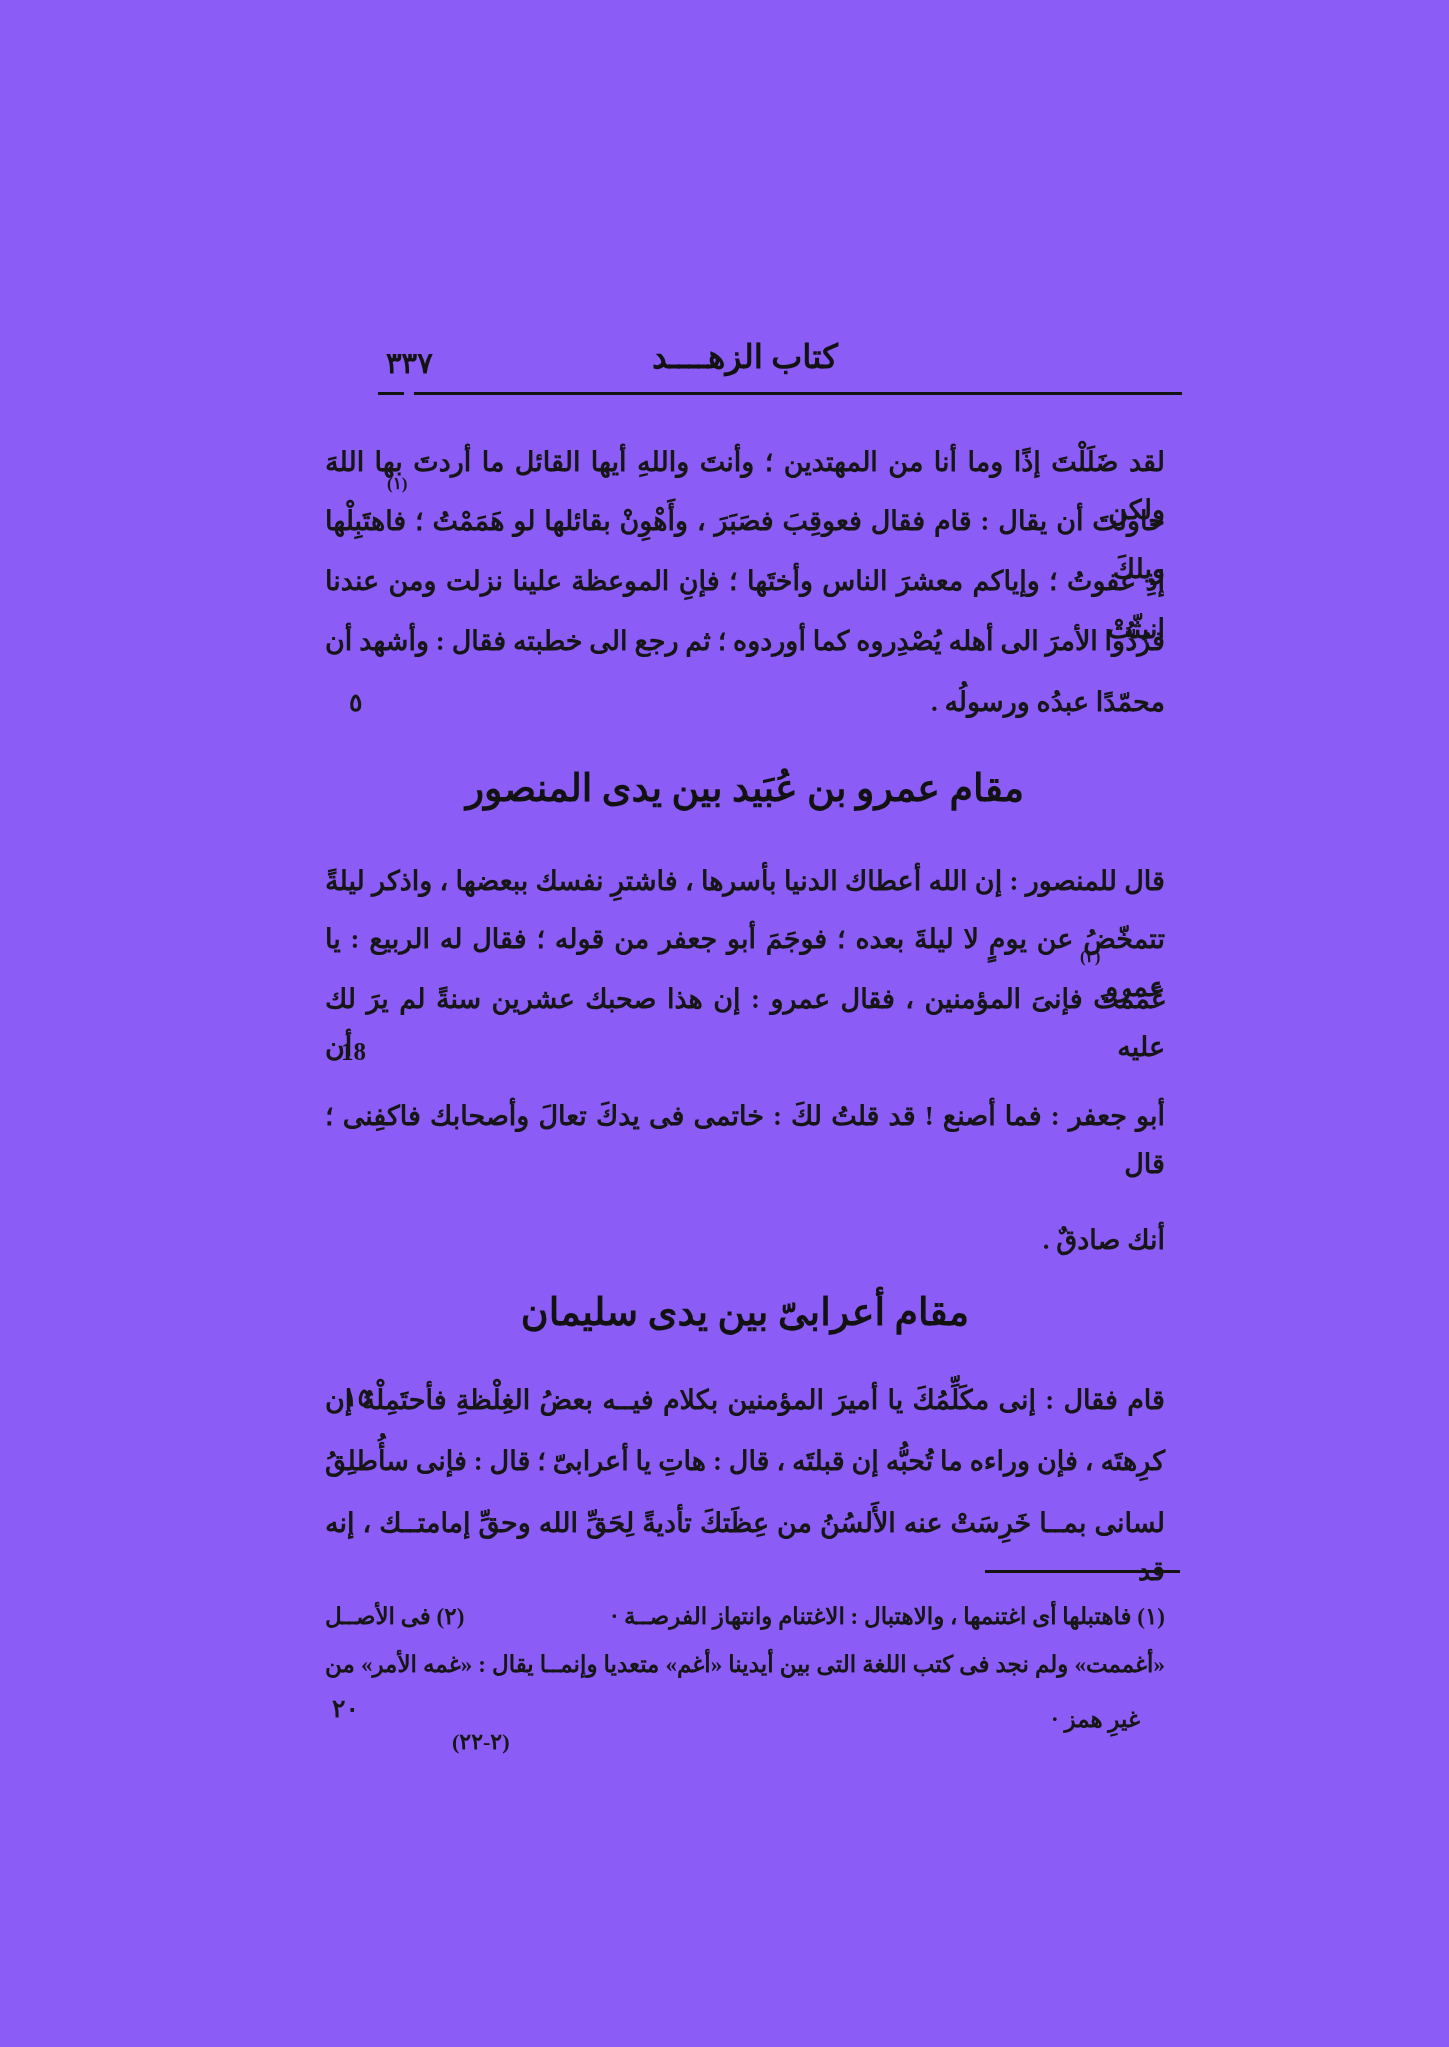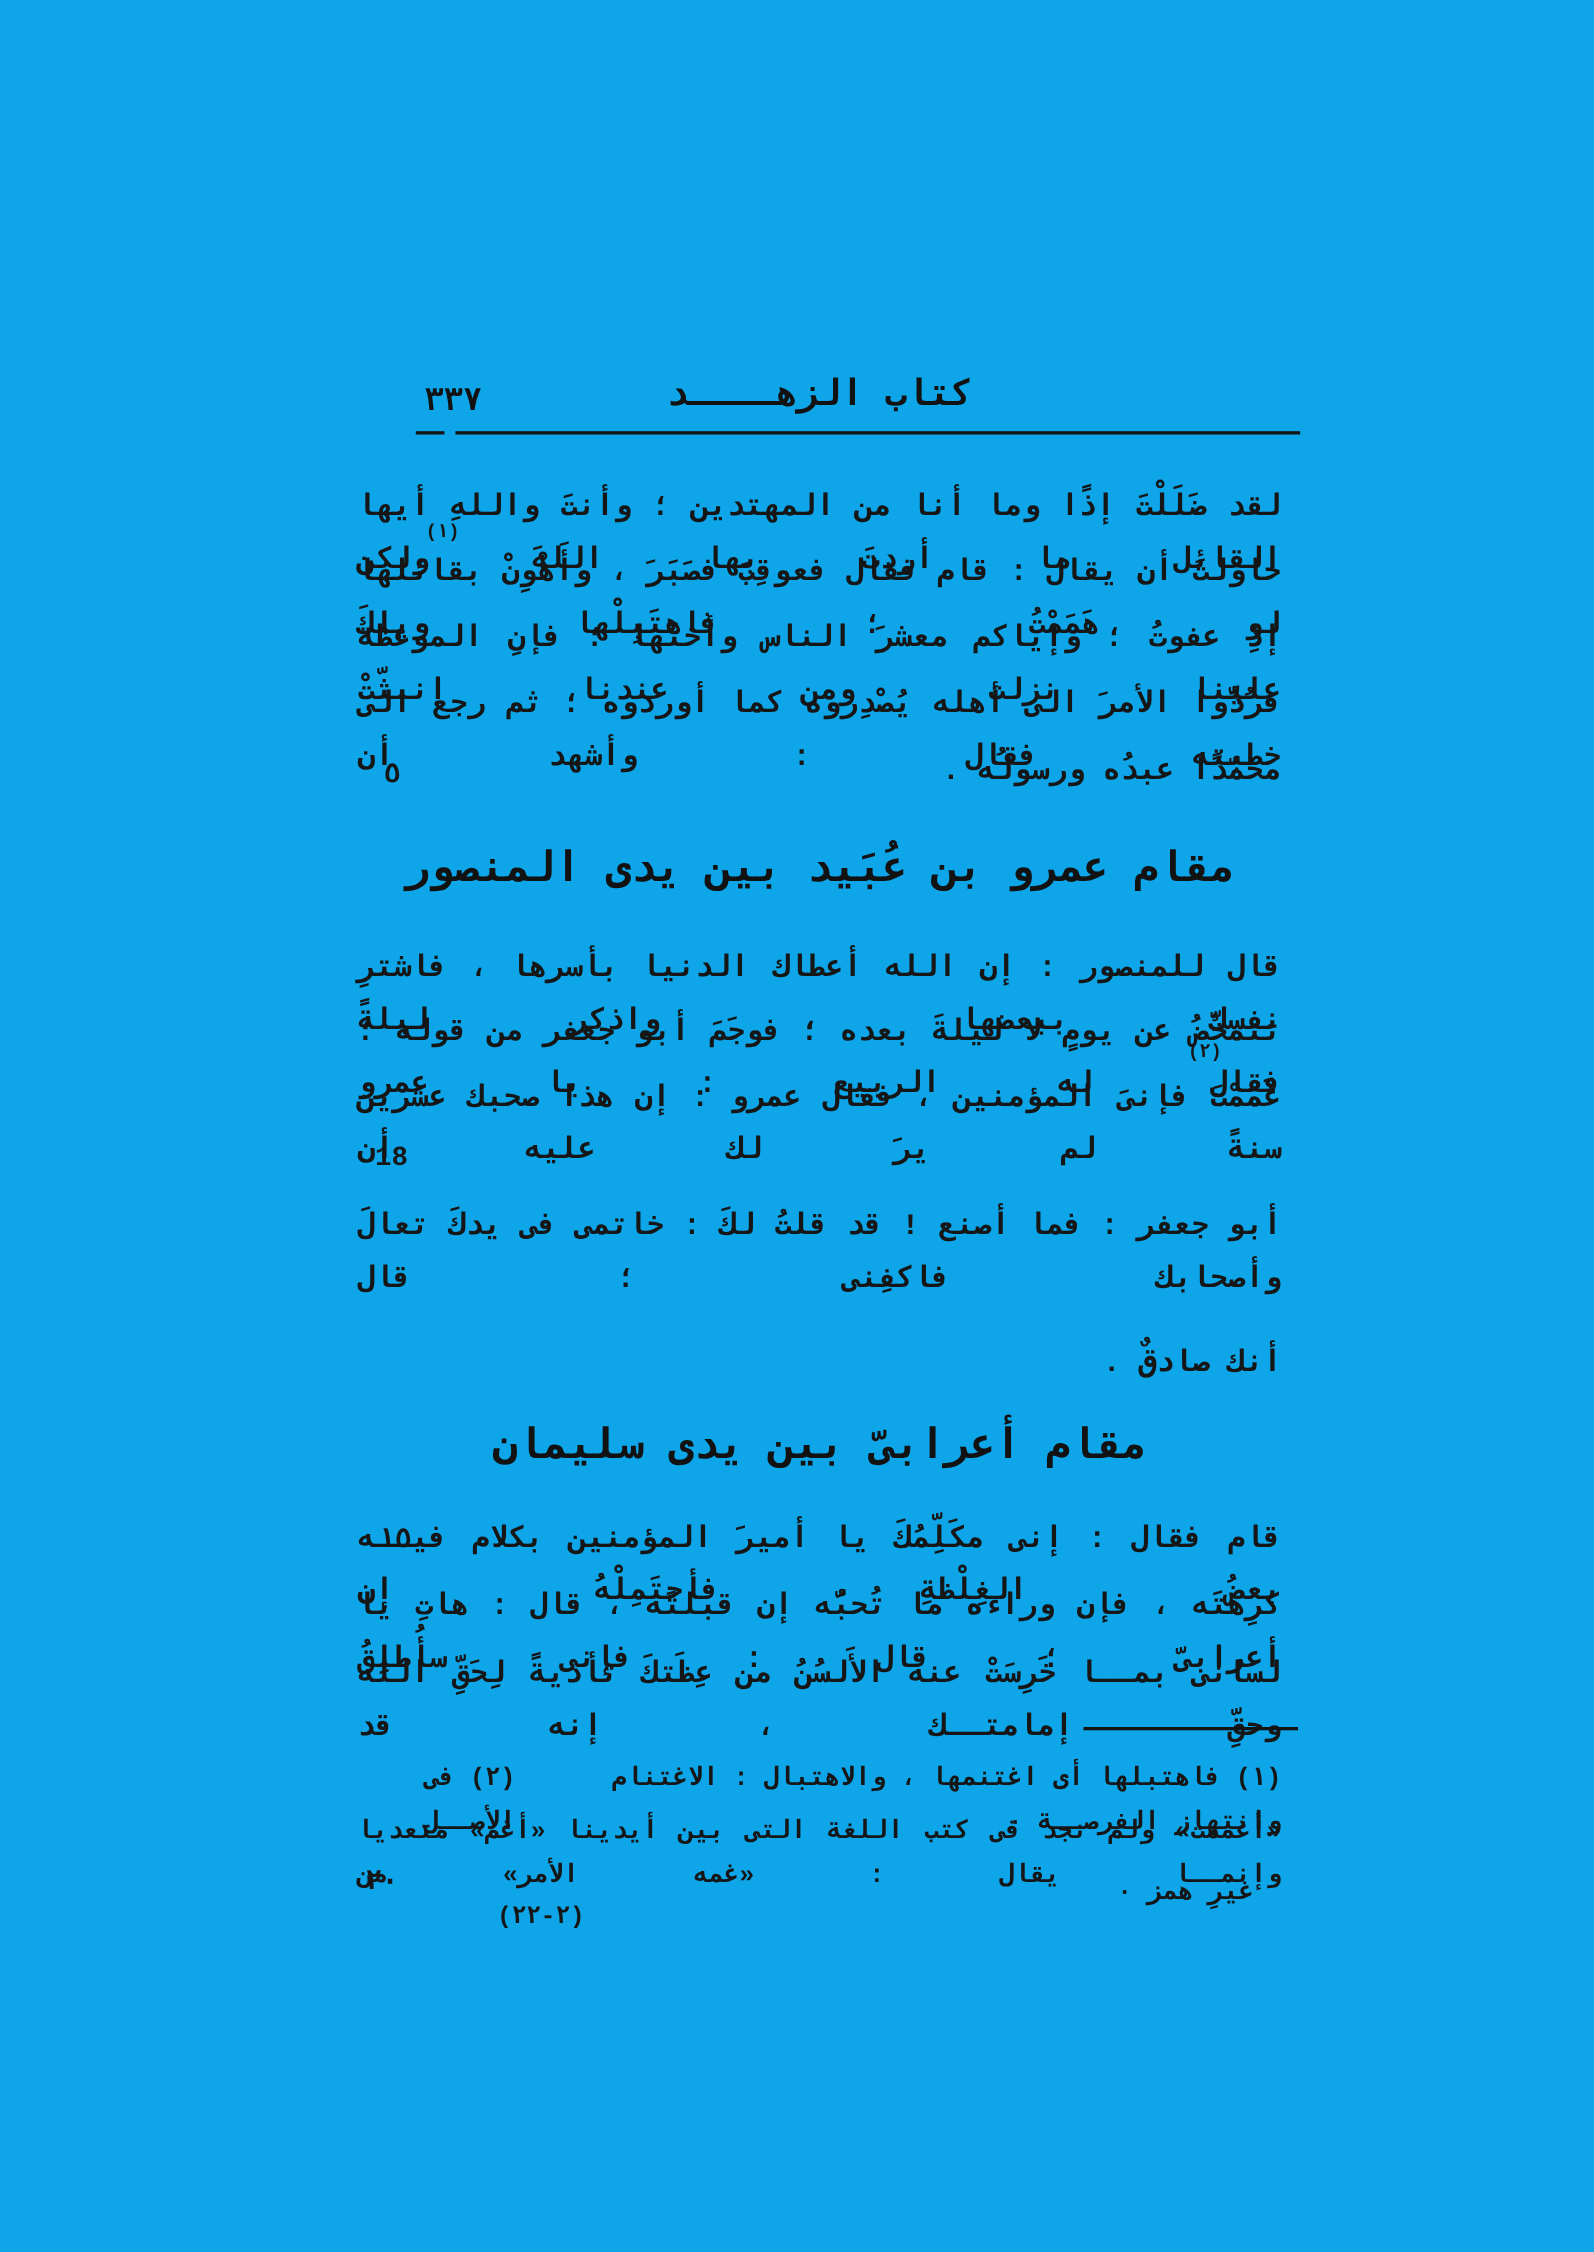--- a/index.html
+++ b/index.html
@@ -1,21 +1,21 @@
 <!DOCTYPE html>
 <html lang="ar"><head>
 <meta charset="utf-8">
 <style>
   * { margin:0; padding:0; box-sizing:border-box; }
   html,body { background:#ffffff; }
   body { width:1449px; height:2047px; }
   .page {
     position:relative; width:1449px; height:2047px;
-    background:#0ea5e9; color:#1a1a1a;
-    font-family:Liberation Mono, monospace;
+    background:#8b5cf6; color:#1a1a1a;
+    font-family:Liberation Serif, serif;
     overflow:hidden;
   }
   
   .line {
     position:absolute; left:325px; width:840px;
     direction:rtl; unicode-bidi:isolate;
     font-size:27px; font-weight:700; line-height:48px;
     color:#161616;
   }
   .j { text-align:justify; text-align-last:justify; }

